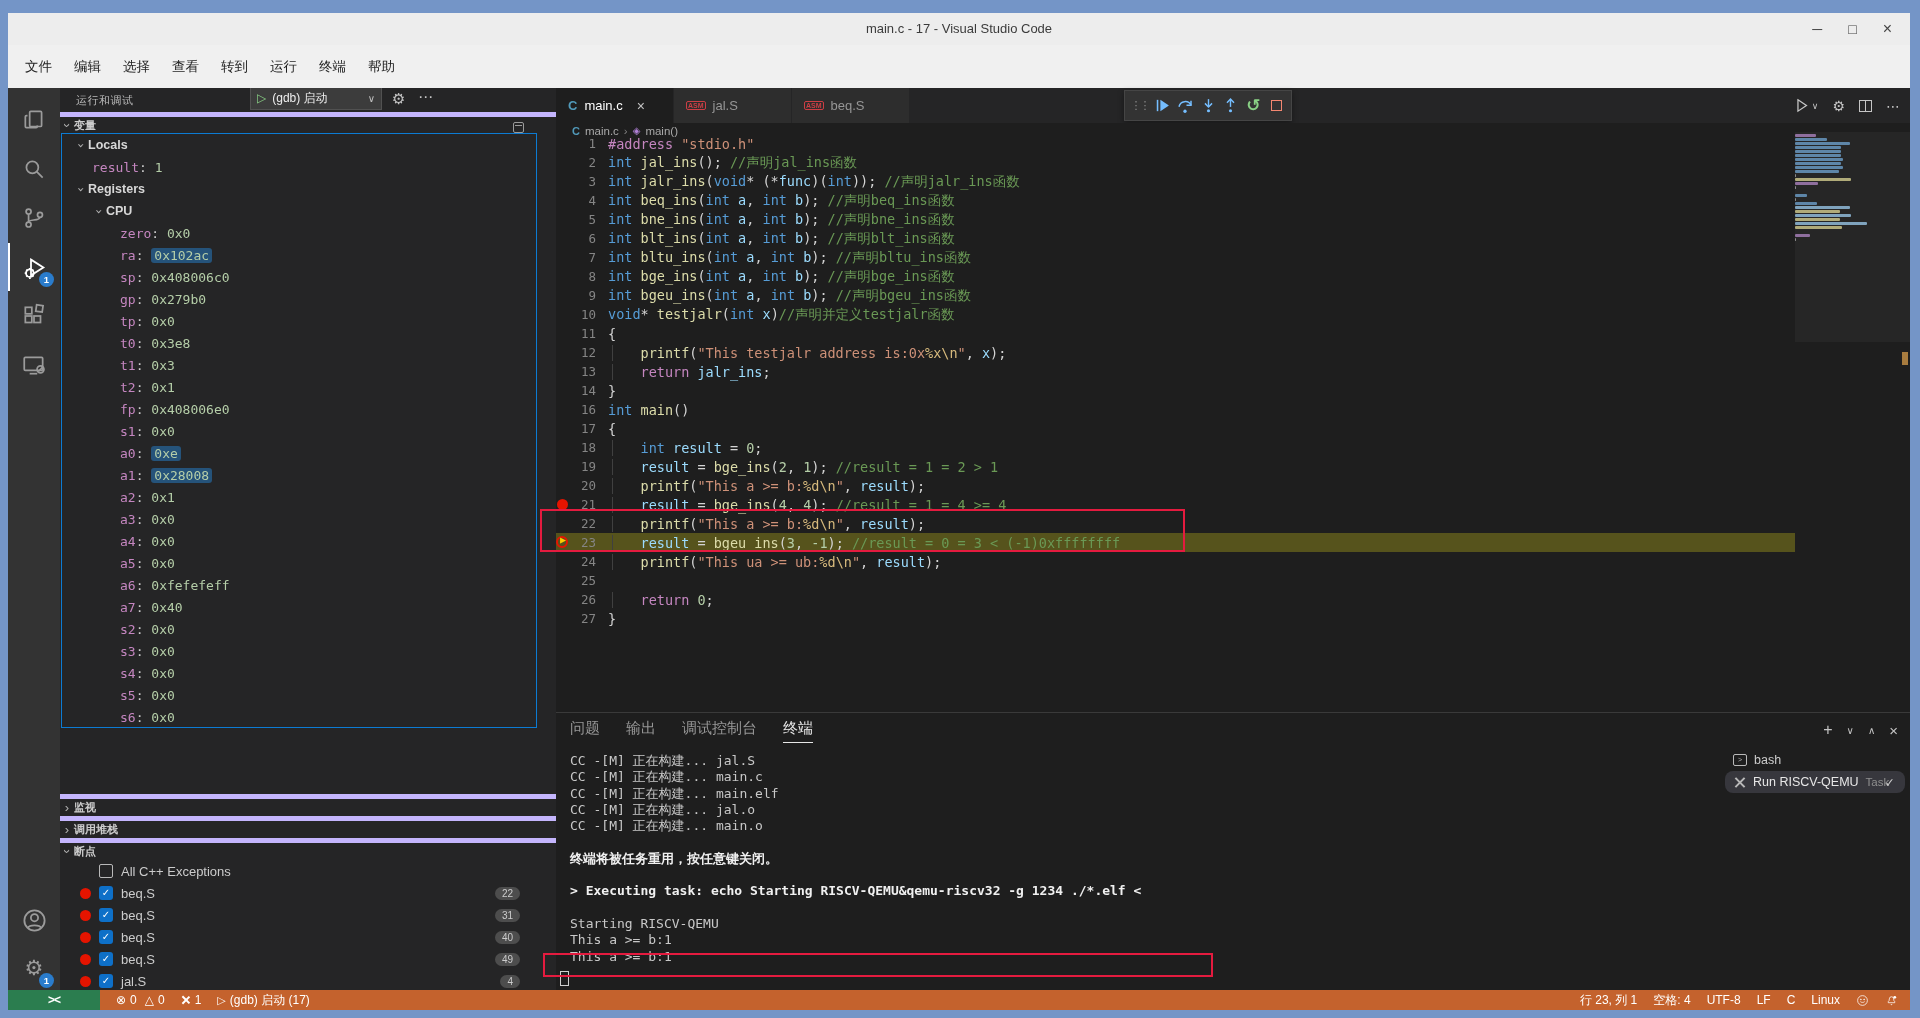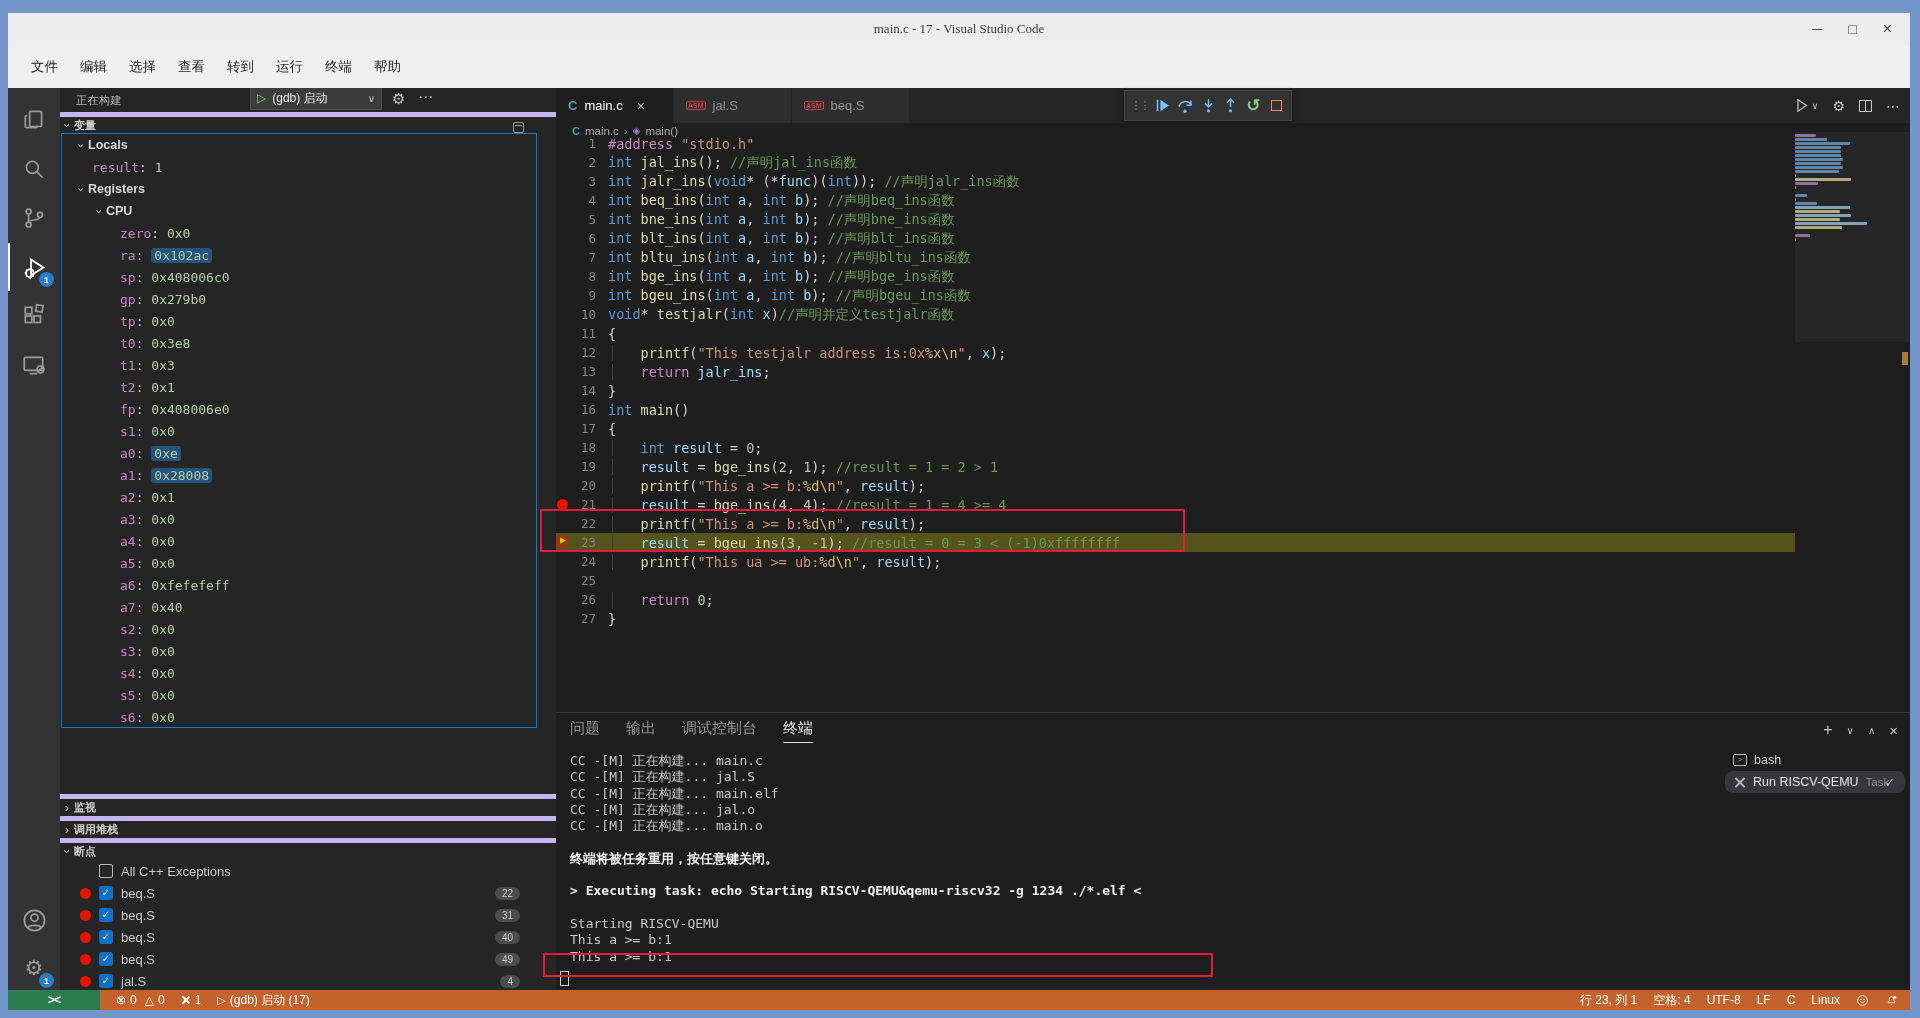--- a/index.html
+++ b/index.html
@@ -3,23 +3,23 @@
 <meta charset="utf-8">
 <style>
   * { margin:0; padding:0; box-sizing:border-box; }
   html,body { width:1920px; height:1018px; overflow:hidden; }
   body { font-family:"Liberation Sans","DejaVu Sans",sans-serif; }
   .screen { position:absolute; width:1920px; height:1018px; background:#7495c7; }
   .abs { position:absolute; }
 
   
   .titlebar { left:8px; top:13px; width:1902px; height:32px; background:#ededed; }
-  .title-text { width:100%; text-align:center; line-height:32px; font-size:13px; color:#3b3b3b;font-family:Liberation Serif, serif; }
+  .title-text { width:100%; text-align:center; line-height:32px; font-size:13px; color:#3b3b3b; }
   .win-controls { right:18px; top:0; height:32px; display:flex; gap:26px; align-items:center; color:#444; font-size:14px; }
-  .menubar { left:8px; top:45px; width:1902px; height:43px; background:#f0f0f0; display:flex; align-items:center; padding-left:14px; gap:4px; }
+  .menubar { left:8px; top:45px; width:1902px; height:43px; background:#f0f0f0; display:flex; align-items:center; padding-left:8px; gap:4px; }
   .menu-item { font-size:13.5px; color:#1f1f1f; padding:4px 9px; cursor:default; }
 
   
   .activitybar { left:8px; top:88px; width:52px; height:902px; background:#333333; }
   .act-item { position:absolute; left:0; width:52px; height:48px; display:flex; align-items:center; justify-content:center; color:#9b9b9b; }
   .act-item.active { color:#ffffff; border-left:2px solid #ffffff; }
   .act-item svg { stroke:currentColor; fill:none; stroke-width:1.6; }
   .badge { position:absolute; right:6px; bottom:4px; min-width:15px; height:15px; border-radius:8px; background:#2a7ccc; color:#fff; font-size:9.5px; line-height:15px; text-align:center; font-weight:bold; }
 
   
@@ -203,21 +203,21 @@
         </svg>
     </div>
     <div class="act-item" style="top:856px;">
       <span style="font-size:21px;">⚙</span>
       <span class="badge">1</span>
     </div>
   </div>
 
   <div class="abs sidebar">
     <div class="sb-header">
-      <span class="sb-title">正在构建</span>
+      <span class="sb-title">运行和调试</span>
       <div class="launch-select">
         <span class="play-glyph">▷</span>
         <span class="launch-label">(gdb) 启动</span>
         <span class="dd-chevron">∨</span>
       </div>
       <span class="sb-gear">⚙</span>
       <span class="sb-more">⋯</span>
     </div>
 
     <div class="section-head" style="top:24px; height:21px;">
@@ -562,22 +562,22 @@
       <span class="ptab active">终端</span>
     </div>
     <div class="panel-icons">
       <span style="font-size:16px;">+</span>
       <span style="font-size:10px;">∨</span>
       <span style="font-size:10px;">∧</span>
       <span style="font-size:15px;">×</span>
     </div>
 
     <div class="term-out">
+        <div class="tline">CC -[M] 正在构建... jal.S</div>
         <div class="tline">CC -[M] 正在构建... main.c</div>
-        <div class="tline">CC -[M] 正在构建... jal.S</div>
         <div class="tline">CC -[M] 正在构建... main.elf</div>
         <div class="tline">CC -[M] 正在构建... jal.o</div>
         <div class="tline">CC -[M] 正在构建... main.o</div>
         <div class="tline"> </div>
         <div class="tline tb">终端将被任务重用，按任意键关闭。</div>
         <div class="tline"> </div>
         <div class="tline tb">&gt; Executing task: echo Starting RISCV-QEMU&amp;qemu-riscv32 -g 1234 ./*.elf &lt;</div>
         <div class="tline"> </div>
         <div class="tline">Starting RISCV-QEMU</div>
         <div class="tline">This a &gt;= b:1</div>

